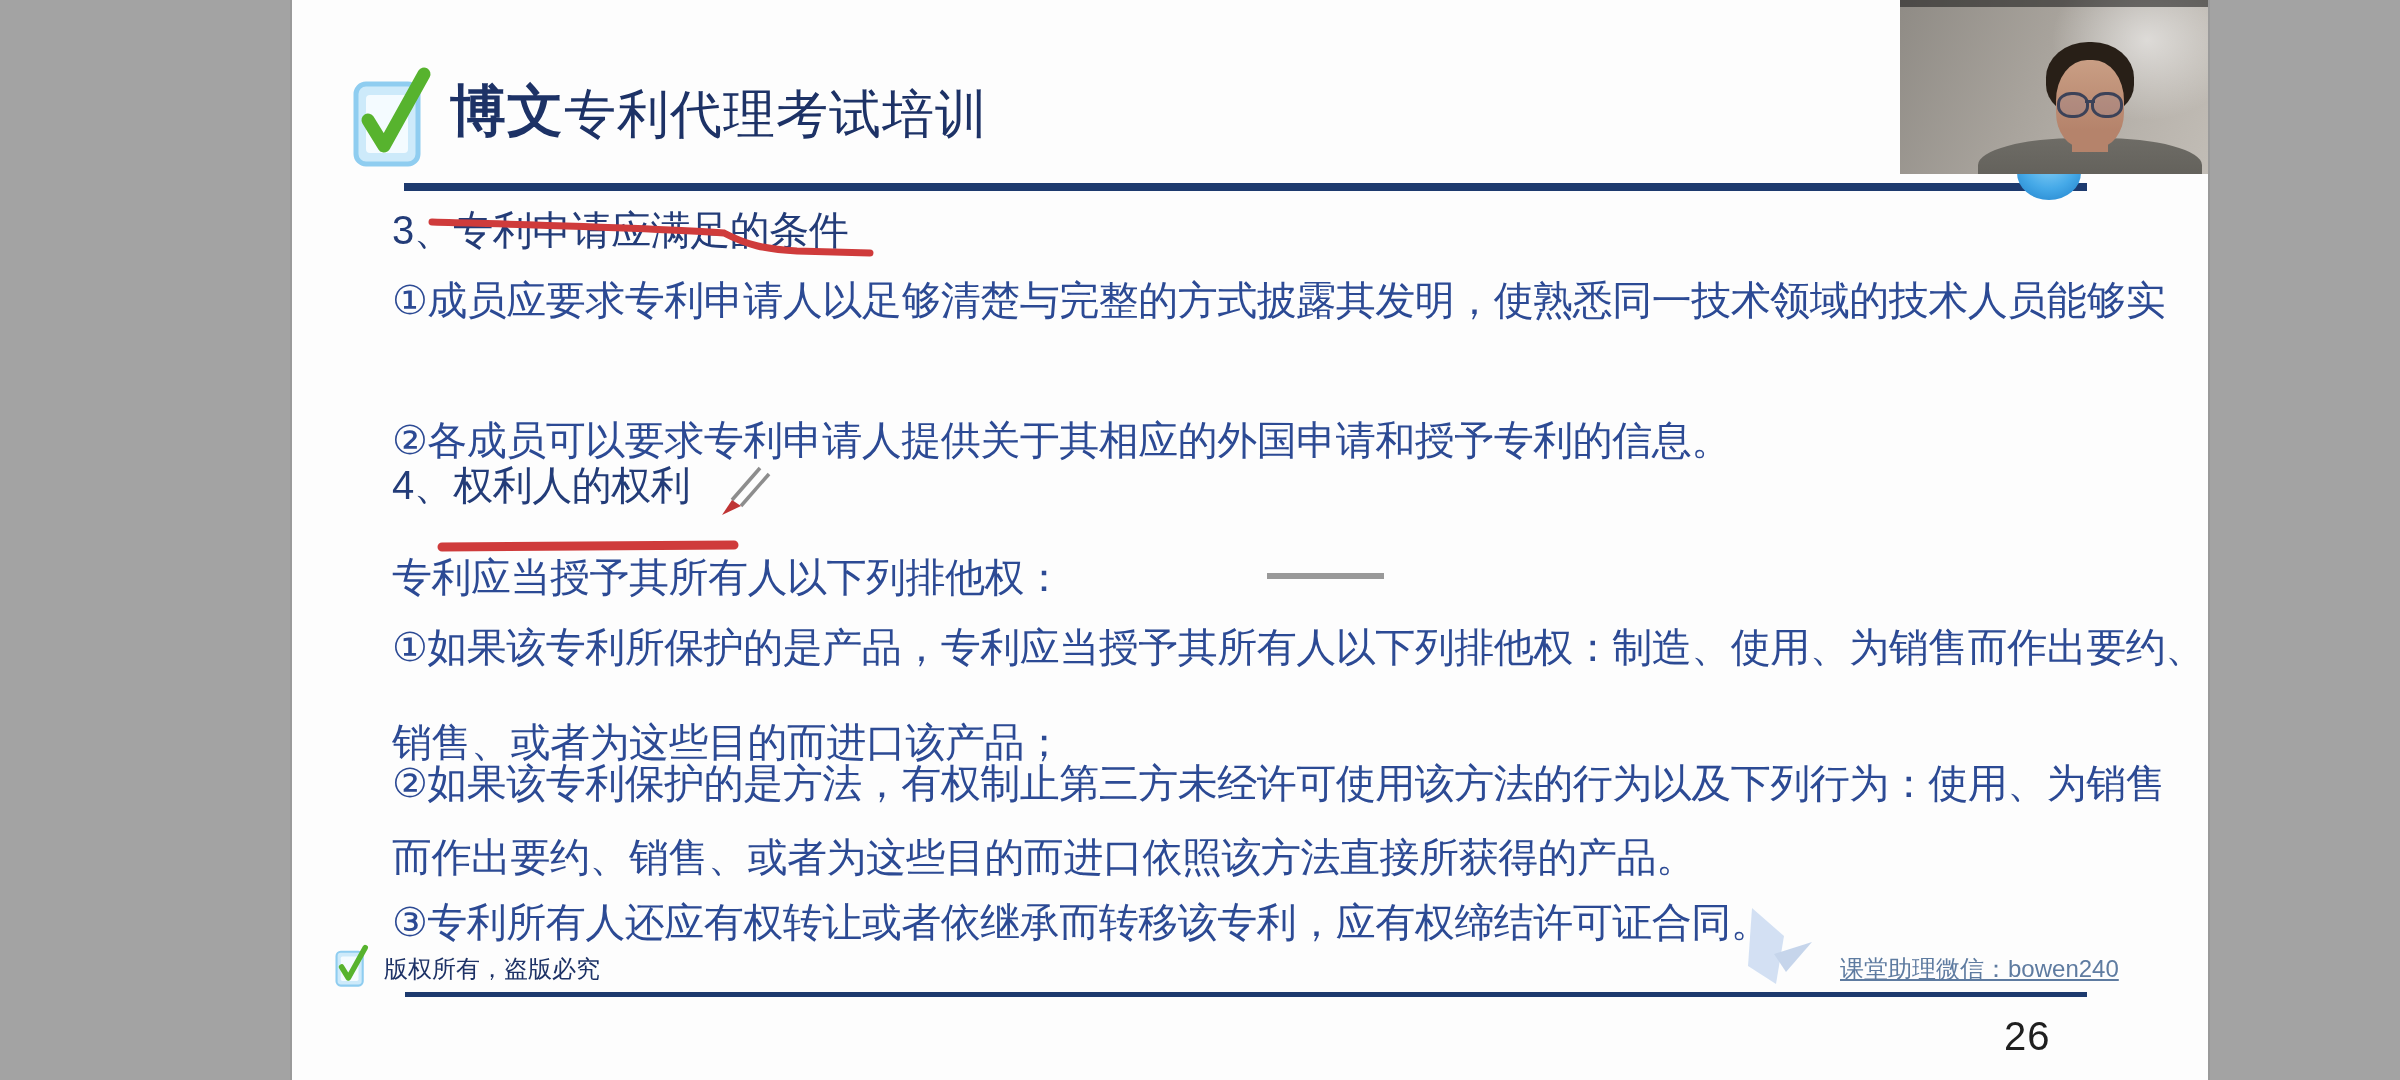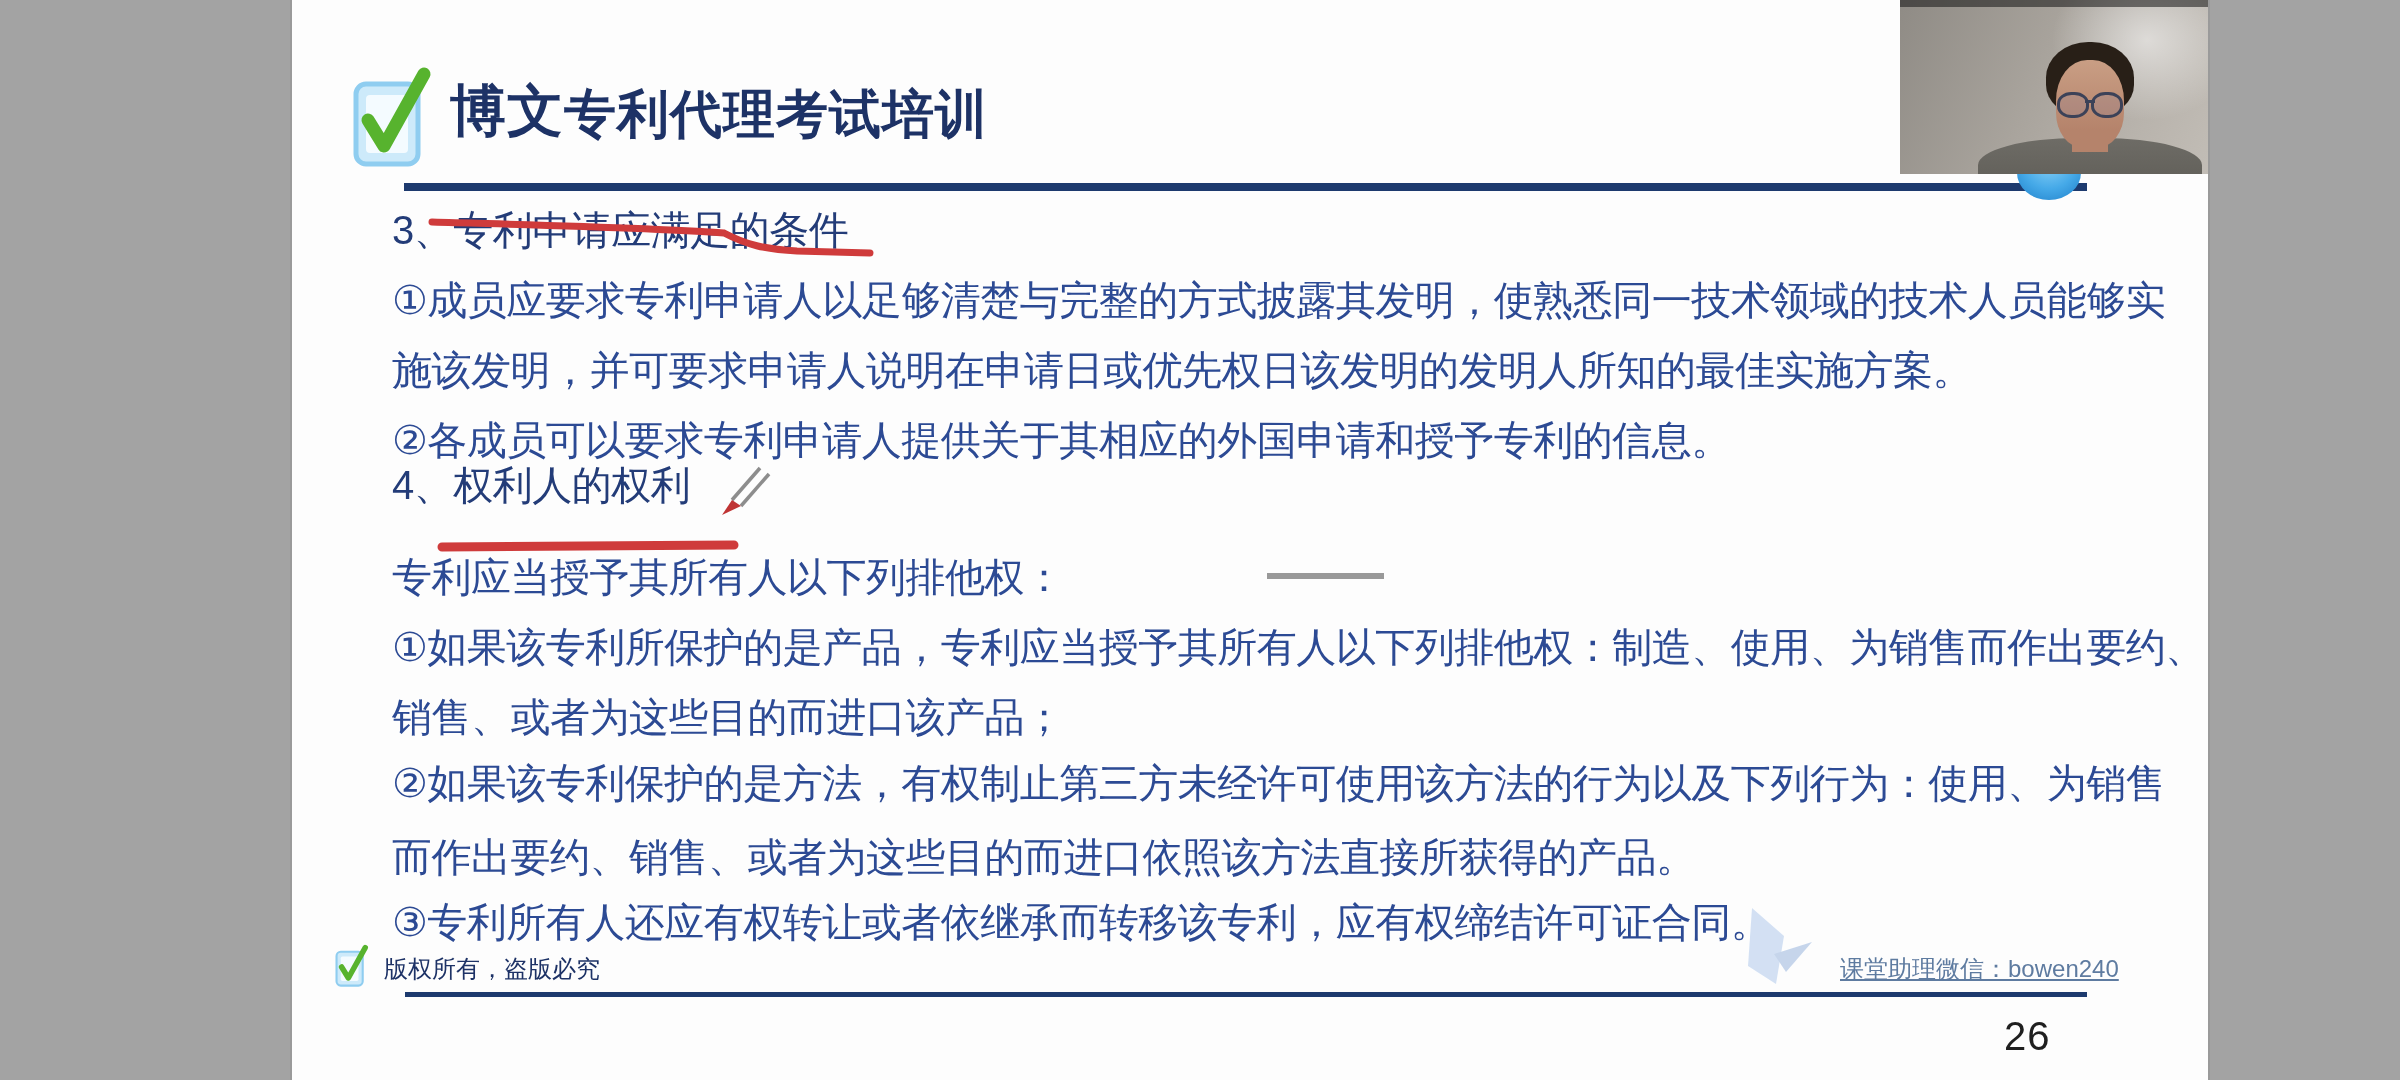--- a/index.html
+++ b/index.html
@@ -5,21 +5,21 @@
   html,body{margin:0;padding:0;background:#000;width:2400px;height:1080px;overflow:hidden;
             font-family:"Liberation Sans","DejaVu Sans",sans-serif;}
   .stage{position:relative;width:2400px;height:1080px;background:#a3a3a3;}
   .slide{position:absolute;left:290px;top:0;width:1920px;height:1080px;background:#fdfdfd;
          box-sizing:border-box;border-left:2px solid #9a9a9a;border-right:2px solid #9a9a9a;overflow:hidden;}
   
   .brand-logo{position:absolute;left:58px;top:68px;width:90px;height:104px;}
   .slide-title{position:absolute;left:158px;top:80px;height:70px;display:flex;align-items:flex-end;
                color:#1d3266;white-space:nowrap;}
   .slide-title .bold{font-size:56px;font-weight:900;letter-spacing:1px;}
-  .slide-title .rest{font-size:52px;font-weight:700;letter-spacing:1px;}
+  .slide-title .rest{font-size:52px;font-weight:400;letter-spacing:1px;}
   .header-rule{position:absolute;left:112px;top:183px;width:1683px;height:8px;background:#1d3a6e;z-index:1;}
   
   .txt{position:absolute;left:100px;white-space:nowrap;font-size:40px;letter-spacing:-0.5px;
        color:#2c4a94;height:52px;line-height:52px;}
   .txt.heading{color:#233c78;}
   
   .annot{position:absolute;left:0;top:0;width:1920px;height:1080px;pointer-events:none;z-index:4;}
   
   .webcam{position:absolute;left:1608px;top:0;width:312px;height:174px;overflow:hidden;z-index:3;
           background:linear-gradient(115deg,#8f8b85 0%,#a9a49d 45%,#b8b3ac 75%,#c2bdb6 100%);}
@@ -62,26 +62,25 @@
     </svg>
 
     <div class="slide-title">
       <span class="bold">博文</span>
         <span class="rest">专利代理考试培训</span>
     </div>
     <div class="header-rule"></div>
 
     <div class="txt heading" style="top:204px">3、专利申请应满足的条件</div>
     <div class="txt" style="top:274px">①成员应要求专利申请人以足够清楚与完整的方式披露其发明，使熟悉同一技术领域的技术人员能够实</div>
-    <div class="txt" style="top:344px">施该发明，并可要求申请人说明在申请日或优先权日该发明的发明人所知的最佳实施方案。</div>
     <div class="txt" style="top:414px">②各成员可以要求专利申请人提供关于其相应的外国申请和授予专利的信息。</div>
     <div class="txt heading" style="top:459px">4、权利人的权利</div>
     <div class="txt" style="top:551px">专利应当授予其所有人以下列排他权：</div>
     <div class="txt" style="top:621px">①如果该专利所保护的是产品，专利应当授予其所有人以下列排他权：制造、使用、为销售而作出要约、</div>
-    <div class="txt" style="top:691px">销售、或者为这些目的而进口该产品；</div>
+    <div class="txt" style="top:716px">销售、或者为这些目的而进口该产品；</div>
     <div class="txt" style="top:757px">②如果该专利保护的是方法，有权制止第三方未经许可使用该方法的行为以及下列行为：使用、为销售</div>
     <div class="txt" style="top:831px">而作出要约、销售、或者为这些目的而进口依照该方法直接所获得的产品。</div>
     <div class="txt" style="top:896px">③专利所有人还应有权转让或者依继承而转移该专利，应有权缔结许可证合同。</div>
 
     <svg class="annot" viewBox="0 0 1920 1080">
       <path d="M140 222 C 280 226, 370 228, 432 233 C 455 245, 472 249, 505 251 L 578 253" fill="none" stroke="#cf3b3b" stroke-width="7" stroke-linecap="round"></path>
       <path d="M150 547 L 442 545" fill="none" stroke="#cf3b3b" stroke-width="9" stroke-linecap="round"></path>
       <path d="M975 576 L 1092 576" fill="none" stroke="#999999" stroke-width="6"></path>
       <g>
         <path d="M468 468 L 440 500" stroke="#8d8d8d" stroke-width="3.5" fill="none"></path>

